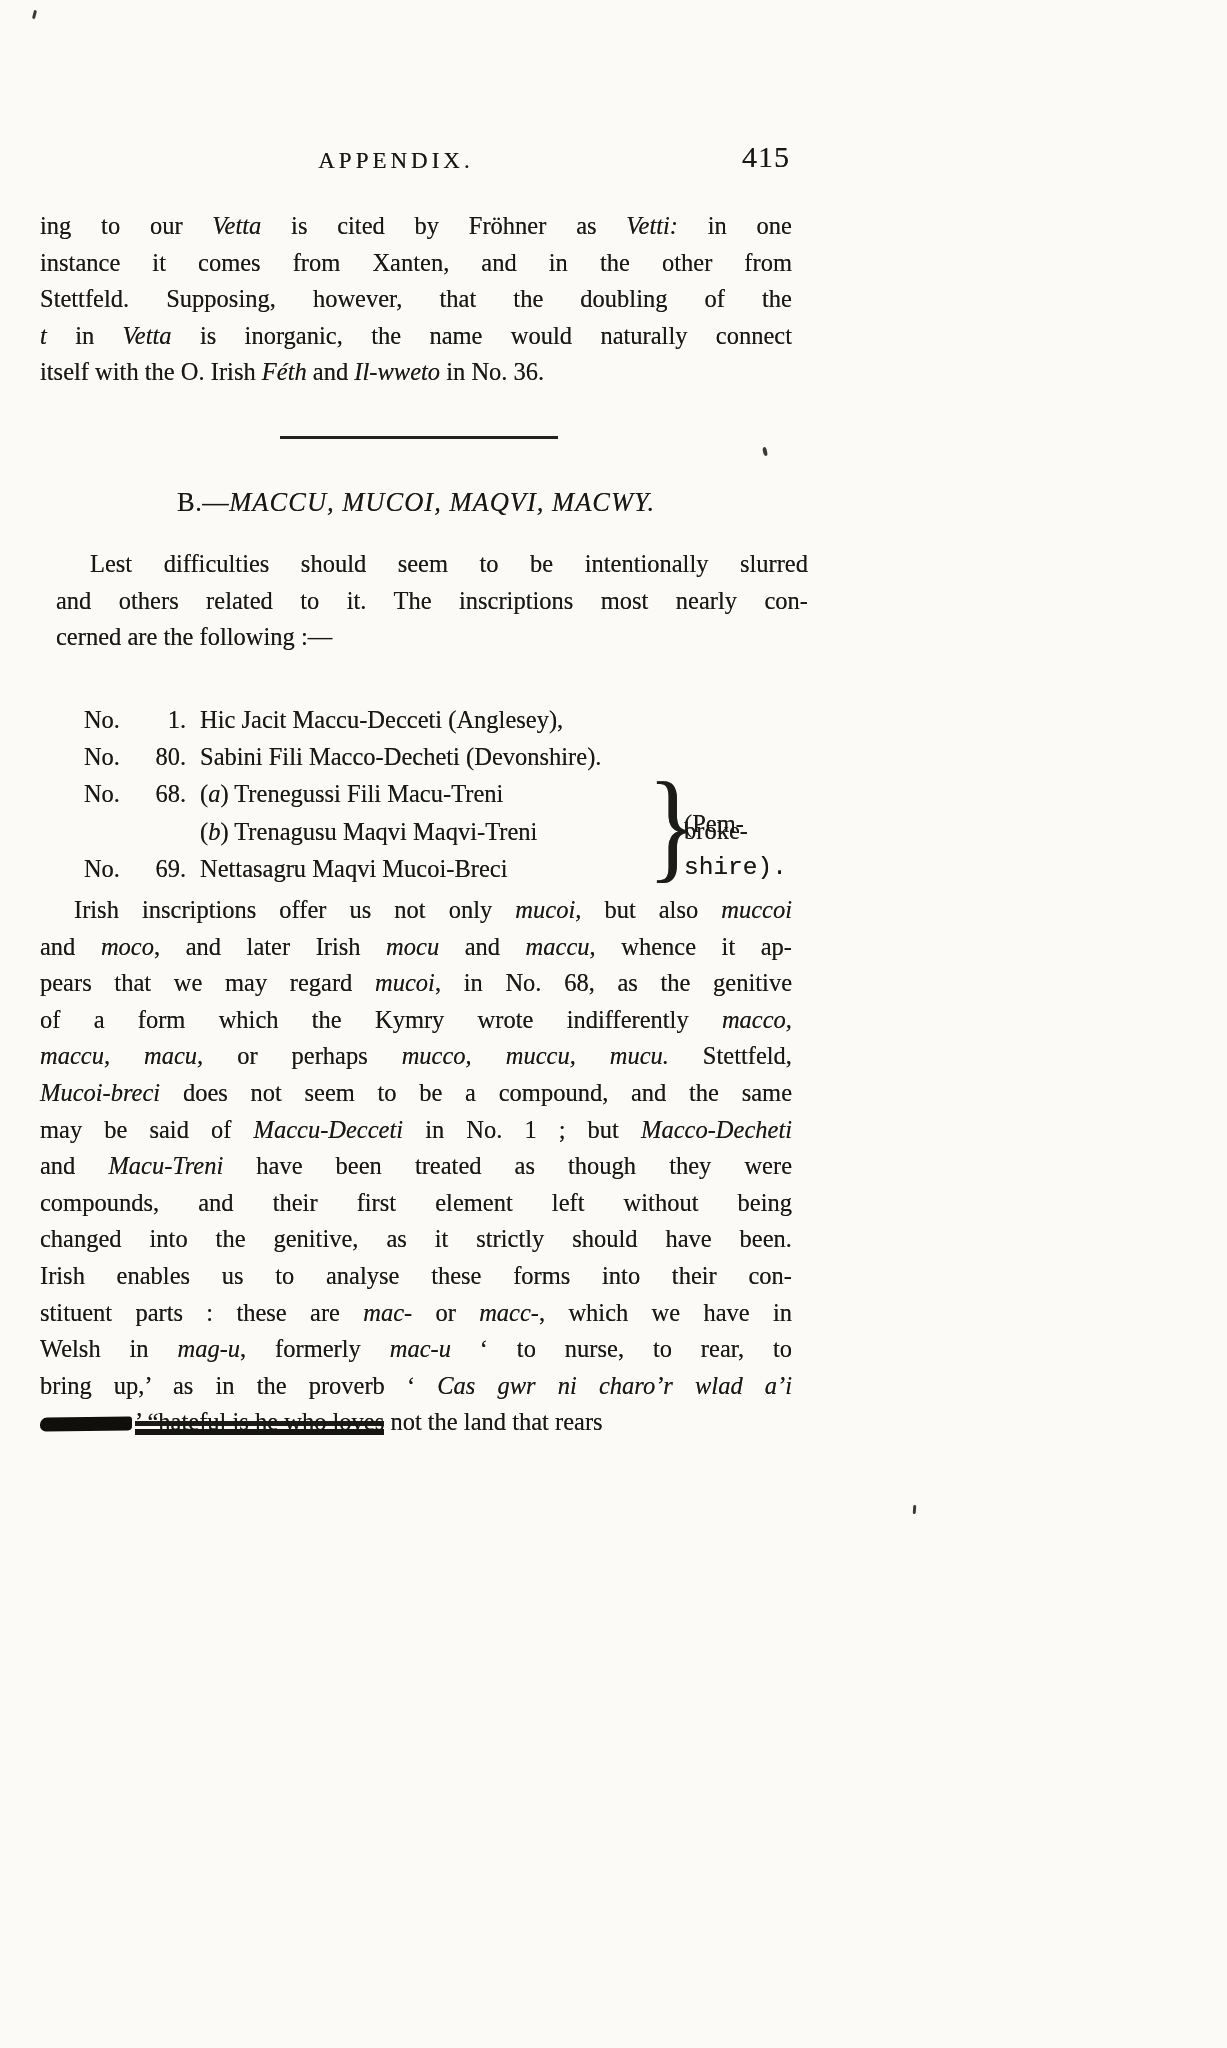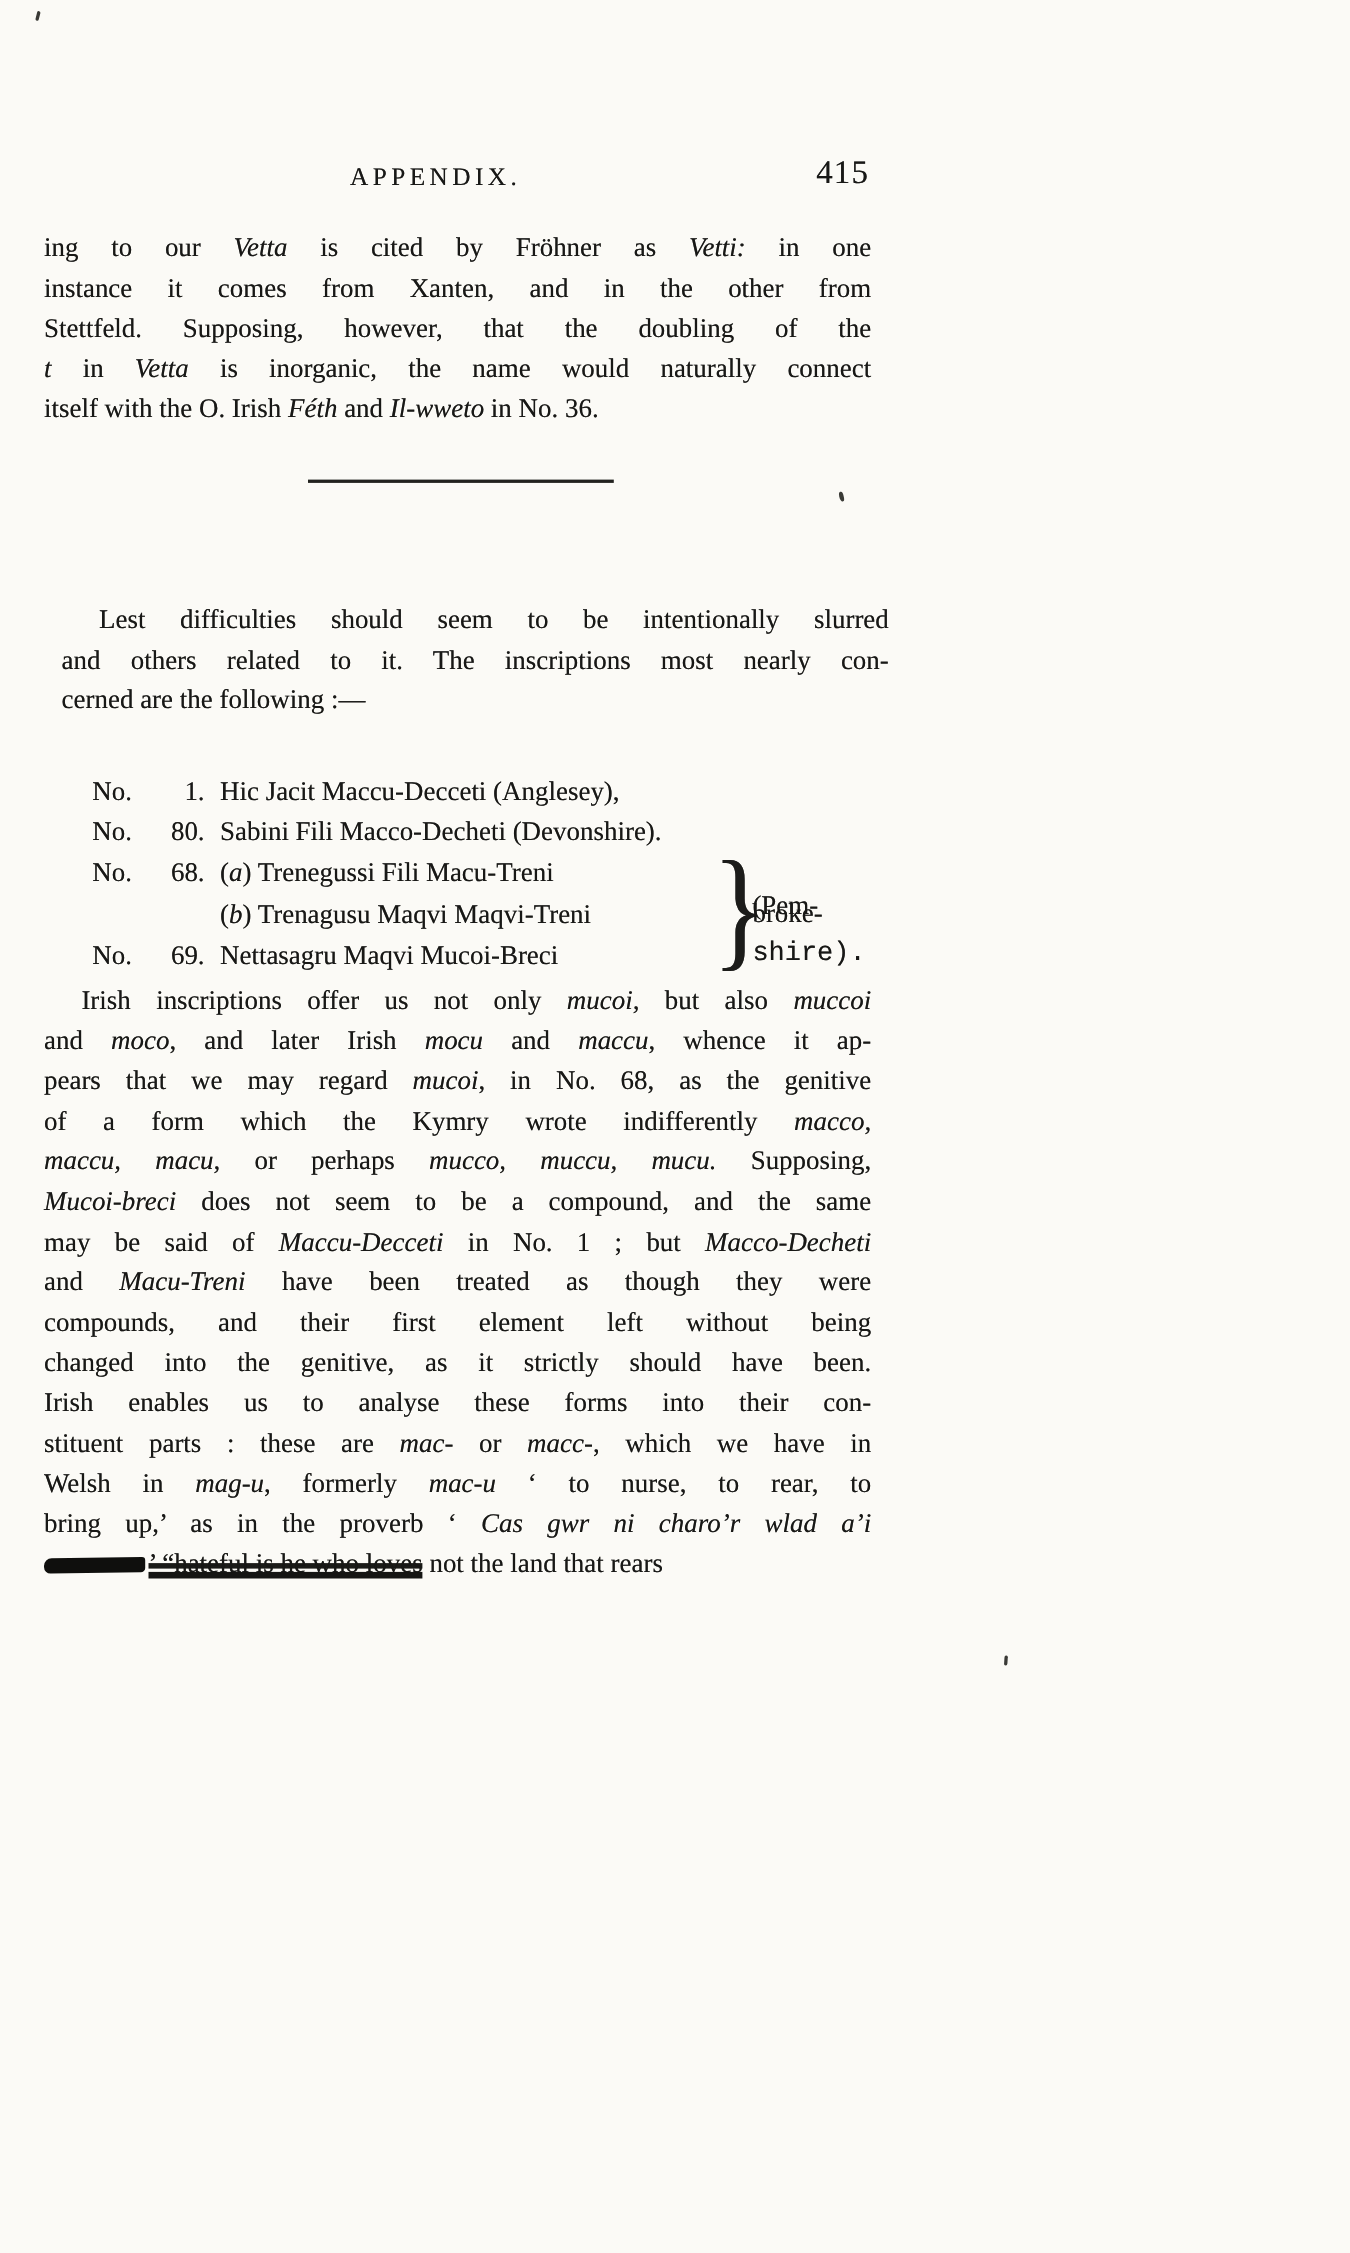--- a/index.html
+++ b/index.html
@@ -93,20 +93,21 @@
   <div class="para para-vetta">
       <div class="line"><span>ing to our </span><i>Vetta</i><span> is cited by Fröhner as </span><i>Vetti:</i><span> in one</span></div>
       <div class="line"><span>instance it comes from Xanten, and in the other from</span></div>
       <div class="line"><span>Stettfeld. Supposing, however, that the doubling of the</span></div>
       <div class="line"><i>t</i><span> in </span><i>Vetta</i><span> is inorganic, the name would naturally connect</span></div>
       <div class="line last"><span>itself with the O. Irish </span><i>Féth</i><span> and </span><i>Il-wweto</i><span> in No. 36.</span></div>
     </div>
 
   <div class="rule"></div>
 
+  <div class="heading"><span>B.—</span><i>MACCU, MUCOI, MAQVI, MACWY.</i></div>
 
   <div class="para para-lead">
       <div class="line indent"><span>Lest difficulties should seem to be intentionally slurred</span></div>
       <div class="line"><span>and others related to it. The inscriptions most nearly con-</span></div>
       <div class="line last"><span>cerned are the following :—</span></div>
     </div>
 
   <div class="inscriptions">
     <div class="insc-row">
       <span class="insc-no">
@@ -143,21 +144,21 @@
     <span class="brace-label brace-label-1">(Pem-</span>
     <span class="brace-label brace-label-2">broke-</span>
     <span class="brace-label brace-label-3">shire).</span>
   </div>
 
   <div class="para para-main">
       <div class="line indent"><span>Irish inscriptions offer us not only </span><i>mucoi,</i><span> but also </span><i>muccoi</i></div>
       <div class="line"><span>and </span><i>moco</i><span>, and later Irish </span><i>mocu</i><span> and </span><i>maccu</i><span>, whence it ap-</span></div>
       <div class="line"><span>pears that we may regard </span><i>mucoi</i><span>, in No. 68, as the genitive</span></div>
       <div class="line"><span>of a form which the Kymry wrote indifferently </span><i>macco,</i></div>
-      <div class="line"><i>maccu, macu,</i><span> or perhaps </span><i>mucco, muccu, mucu.</i><span> Supposing,</span></div>
+      <div class="line"><i>maccu, macu,</i><span> or perhaps </span><i>mucco, muccu, mucu.</i><span> Stettfeld,</span></div>
       <div class="line"><i>Mucoi-breci</i><span> does not seem to be a compound, and the same</span></div>
       <div class="line"><span>may be said of </span><i>Maccu-Decceti</i><span> in No. 1 ; but </span><i>Macco-Decheti</i></div>
       <div class="line"><span>and </span><i>Macu-Treni</i><span> have been treated as though they were</span></div>
       <div class="line"><span>compounds, and their first element left without being</span></div>
       <div class="line"><span>changed into the genitive, as it strictly should have been.</span></div>
       <div class="line"><span>Irish enables us to analyse these forms into their con-</span></div>
       <div class="line"><span>stituent parts : these are </span><i>mac-</i><span> or </span><i>macc-</i><span>, which we have in</span></div>
       <div class="line"><span>Welsh in </span><i>mag-u</i><span>, formerly </span><i>mac-u</i><span> ‘ to nurse, to rear, to</span></div>
       <div class="line"><span>bring up,’ as in the proverb ‘ </span><i>Cas gwr ni charo’r wlad a’i</i></div>
       <div class="line last"><span class="blackout"></span><span class="strike">’ “hateful is he who loves</span><span> not the land that rears</span></div>

